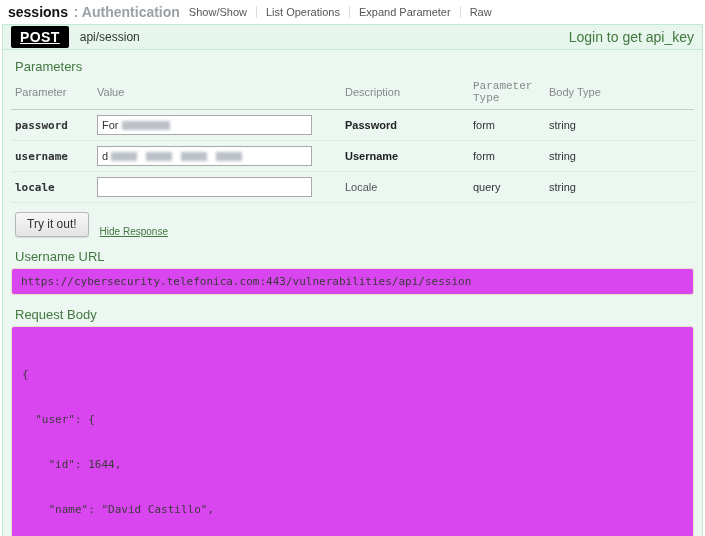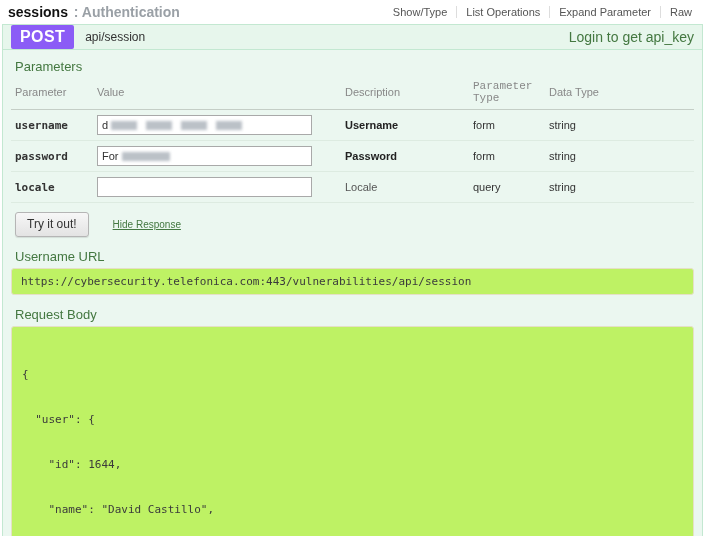--- a/index.html
+++ b/index.html
@@ -5,32 +5,32 @@
   * { box-sizing: border-box; }
   html, body { margin: 0; padding: 0; }
   body {
     width: 705px; height: 536px; overflow: hidden;
     background: #fff;
     font-family: "Liberation Sans", sans-serif;
     color: #333;
   }
 
   
-  .topbar { display: flex; justify-content: space-between; align-items: center; padding: 4px 4px 4px 8px; }
+  .topbar { display: flex; align-items: center; padding: 4px 4px 4px 8px; }
   .title { font-size: 14px; font-weight: bold; white-space: nowrap; }
   .title .t1 { color: #111; }
   .title .t2 { color: #9aa0a6; margin-left: 2px; }
   .toplinks { list-style: none; display: flex; margin: 0; padding: 0; font-size: 11px; color: #555; }
   .toplinks li { padding: 0 9px; border-left: 1px solid #ddd; cursor: pointer; white-space: nowrap; }
   .toplinks li:first-child { border-left: none; }
 
   
   .operation { margin: 0 2px; }
   .post-bar { display: flex; align-items: center; background: #e7f6ec; border: 1px solid #c3e8d1; height: 26px; padding: 0 8px; cursor: pointer; }
-  .badge { background: #8b5cf6; color: #fff; font-size: 16px; font-weight: bold; padding: 3px 9px 3px; border-radius: 2px; letter-spacing: .4px; }
+  .badge { background: #000000; color: #fff; font-size: 14px; font-weight: bold; padding: 3px 9px 3px; border-radius: 2px; letter-spacing: .4px; text-decoration: underline; }
   .path { margin-left: 11px; font-size: 12px; color: #333; text-align: right; }
   .auth-link { margin-left: auto; font-size: 14px; color: #447841; text-decoration: none; cursor: pointer; }
 
   .content { background: #ebf7f0; border: 1px solid #c3e8d1; border-top: none; padding: 5px 8px 14px; }
 
   h4.section { color: #447841; font-size: 13px; font-weight: 400; margin: 12px 0 4px 4px; }
   h4.section.first { margin-top: 4px; }
 
   
   table.params { width: 100%; border-collapse: collapse; font-size: 11px; margin-top: 2px; }
@@ -42,39 +42,39 @@
   input.param-input { width: 215px; height: 20px; border: 1px solid #a9a9a9; background: #fff; font-size: 11px; padding: 1px 4px; }
   .desc.req { font-weight: bold; color: #222; }
   .desc.opt { color: #555; }
 
   
   .smudge { display: inline-block; height: 9px; margin-left: 3px; border-radius: 1px; filter: blur(1.5px); opacity: .65; flex: none; }
   .smudge.long { width: 140px; background: repeating-linear-gradient(90deg, #97a0aa 0 26px, transparent 26px 35px); }
   .smudge.short { width: 48px; background: #97a0aa; }
 
   
-  .try-row { margin-top: 9px; display: flex; align-items: center; gap: 24px; padding-left: 4px; }
+  .try-row { margin-top: 9px; display: flex; align-items: flex-end; gap: 11px; padding-left: 4px; }
   button.try { font-size: 12px; color: #333; background: linear-gradient(#f7f7f7, #e3e3e3); border: 1px solid #b5b5b5; border-radius: 3px; padding: 4px 11px 5px; cursor: pointer; box-shadow: 0 1px 1px rgba(0,0,0,.10); font-family: "Liberation Sans", sans-serif; }
   a.hide-response { font-size: 10px; color: #447841; text-decoration: underline; cursor: pointer; margin-top: 0; }
 
   
-  .code { background: #bef264; border: 1px solid #e5e0c6; border-radius: 3px; font-family: "DejaVu Sans Mono", "Liberation Mono", monospace; font-size: 11px; color: #3b3b3b; margin: 4px 0 0; padding: 6px 9px; white-space: pre; overflow: hidden; }
+  .code { background: #d946ef; border: 1px solid #e5e0c6; border-radius: 3px; font-family: "DejaVu Sans Mono", "Liberation Mono", monospace; font-size: 11px; color: #3b3b3b; margin: 4px 0 0; padding: 6px 9px; white-space: pre; overflow: hidden; }
   .code.block { padding: 10px 10px 12px; line-height: 15px; }
   .cb-line { min-height: 15px; white-space: pre; }
 </style>
 </head>
 <body>
 
 <div class="topbar">
   <div class="title">
     <span class="t1">sessions</span>
     <span class="t2">: Authentication</span>
   </div>
   <ul class="toplinks">
-    <li>Show/Type</li>
+    <li>Show/Show</li>
     <li>List Operations</li>
     <li>Expand Parameter</li>
     <li>Raw</li>
   </ul>
 </div>
 
 <div class="operation">
   <div class="post-bar">
     <span class="badge">POST</span>
     <span class="path">api/session</span>
@@ -85,45 +85,45 @@
 
     <h4 class="section first">Parameters</h4>
 
     <table class="params">
       <thead>
         <tr>
           <th class="c-param">Parameter</th>
           <th class="c-value">Value</th>
           <th class="c-desc">Description</th>
           <th class="c-ptype">Parameter Type</th>
-          <th class="c-dtype">Data Type</th>
+          <th class="c-dtype">Body Type</th>
         </tr>
       </thead>
       <tbody>
+        <tr>
+          <td class="pname">password</td>
+          <td>
+            <div class="fake-input">
+              <span>For</span>
+              <span class="smudge short"></span>
+            </div>
+          </td>
+          <td class="desc req">Password</td>
+          <td>form</td>
+          <td>string</td>
+        </tr>
         <tr>
           <td class="pname">username</td>
           <td>
             <div class="fake-input">
               <span>d</span>
               <span class="smudge long"></span>
             </div>
           </td>
           <td class="desc req">Username</td>
-          <td>form</td>
-          <td>string</td>
-        </tr>
-        <tr>
-          <td class="pname">password</td>
-          <td>
-            <div class="fake-input">
-              <span>For</span>
-              <span class="smudge short"></span>
-            </div>
-          </td>
-          <td class="desc req">Password</td>
           <td>form</td>
           <td>string</td>
         </tr>
         <tr>
           <td class="pname">locale</td>
           <td>
             <input class="param-input" value="" style="">
           </td>
           <td class="desc opt">Locale</td>
           <td>query</td>

